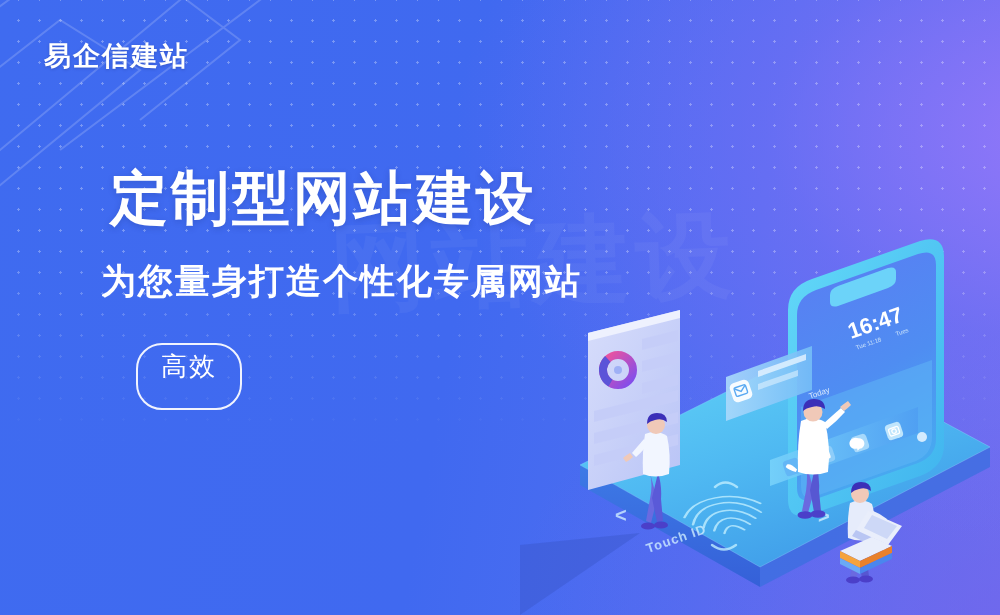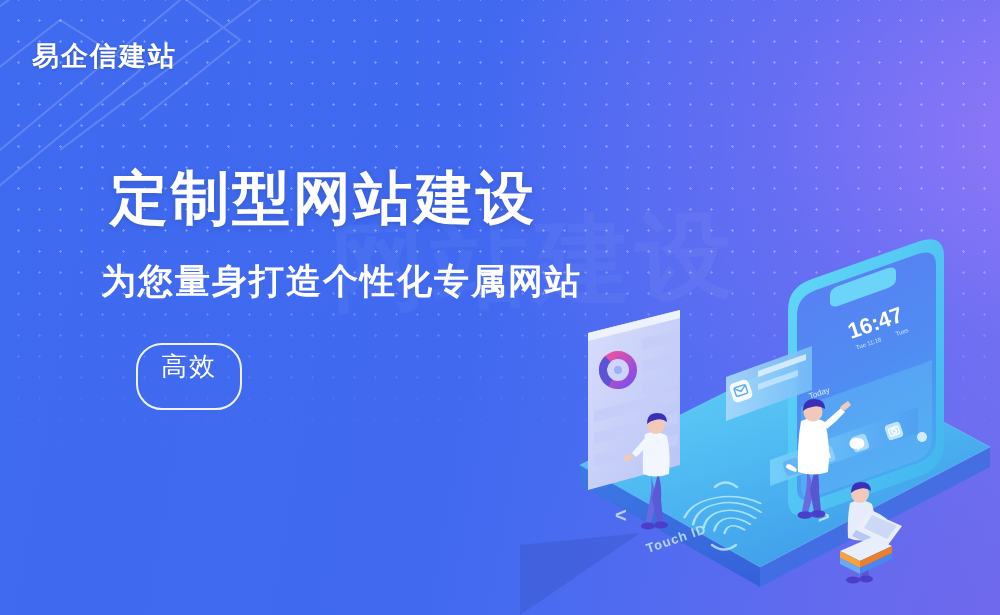--- a/index.html
+++ b/index.html
@@ -25,21 +25,21 @@
     -webkit-mask-image:linear-gradient(to bottom, #000 0%, #000 55%, rgba(0,0,0,.45) 78%, rgba(0,0,0,0) 100%);
             mask-image:linear-gradient(to bottom, #000 0%, #000 55%, rgba(0,0,0,.45) 78%, rgba(0,0,0,0) 100%);
   }
   .watermark{
     position:absolute;left:330px;top:196px;width:560px;height:130px;
     font-size:96px;font-weight:700;color:rgba(255,255,255,.045);
     letter-spacing:6px;white-space:nowrap;pointer-events:none;
     transform:rotate(-2deg);
   }
   .logo{
-    position:absolute;left:32px;top:38px;
+    position:absolute;left:44px;top:38px;
     font-size:27px;font-weight:700;color:#ffffff;letter-spacing:2px;
     text-shadow:0 1px 3px rgba(20,30,90,.25);
   }
   .headline{
     position:absolute;left:110px;top:160px;
     font-size:58px;font-weight:700;color:#ffffff;letter-spacing:3px;
     white-space:nowrap;text-shadow:0 2px 6px rgba(25,40,110,.22);
   }
   .subhead{
     position:absolute;left:101px;top:258px;

